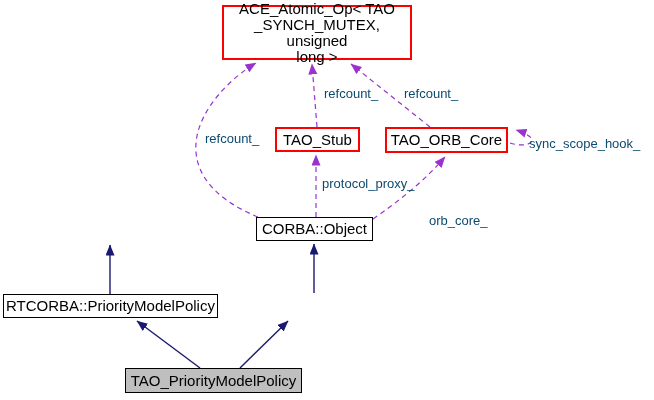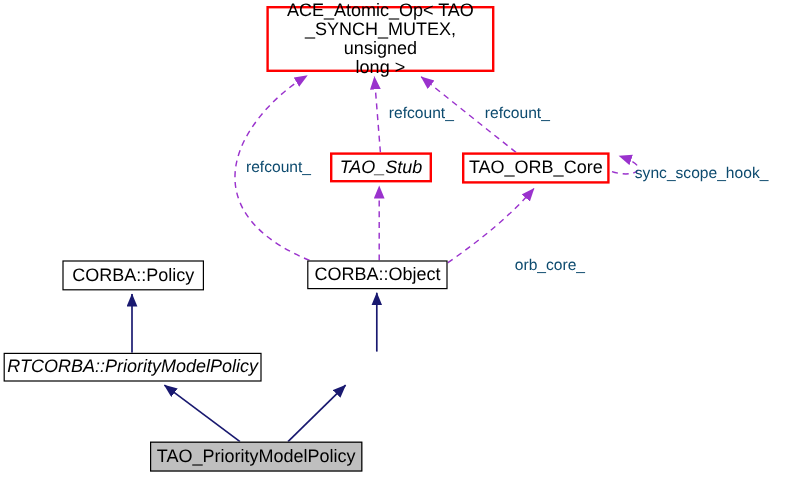--- a/index.html
+++ b/index.html
@@ -43,25 +43,25 @@
     align-items: center;
     justify-content: center;
     text-align: center;
     white-space: pre-line;
     cursor: pointer;
   }
   .node.ref   { border: 2px solid var(--reference-node-border, #ff0000); }
   .node.focus { background: var(--focus-node-fill, #bfbfbf); border: 1.5px solid #000000; }
 
   #node-ace-atomic-op   { left: 222px; top: 5px;   width: 190px; height: 55px; }
-  #node-tao-stub        { left: 275px; top: 127px; width: 85px;  height: 25px; font-style: italic; }
+  #node-tao-stub        { left: 275px; top: 127px; width: 85px;  height: 25px; }
   #node-tao-orb-core    { left: 385px; top: 127px; width: 123px; height: 26px; }
   #node-corba-policy    { left: 52px;  top: 217px; width: 118px; height: 25px; }
   #node-corba-object    { left: 256px; top: 217px; width: 117px; height: 24px; }
-  #node-rtcorba-prioritymodelpolicy { left: 3px;   top: 294px; width: 215px; height: 24px; font-style: italic; }
+  #node-rtcorba-prioritymodelpolicy { left: 3px;   top: 294px; width: 215px; height: 24px; }
   #node-corba-localobject           { left: 240px; top: 293px; width: 147px; height: 25px; }
   #node-tao-prioritymodelpolicy     { left: 125px; top: 368px; width: 177px; height: 25px; }
 
   
   .edge-label {
     position: absolute;
     font-size: 13px;
     color: #0c4a6e;
     white-space: nowrap;
   }
@@ -102,34 +102,34 @@
   </svg>
 
   <div class="node ref" id="node-ace-atomic-op">ACE_Atomic_Op&lt; TAO
 _SYNCH_MUTEX, unsigned
 long &gt;</div>
 
   <div class="node ref" id="node-tao-stub">TAO_Stub</div>
 
   <div class="node ref" id="node-tao-orb-core">TAO_ORB_Core</div>
 
-  <div class="node" id="node-corba-policy">CORBA::Policy</div>
 
   <div class="node" id="node-corba-object">CORBA::Object</div>
 
   <div class="node" id="node-rtcorba-prioritymodelpolicy">RTCORBA::PriorityModelPolicy</div>
 
 
   <div class="node focus" id="node-tao-prioritymodelpolicy">TAO_PriorityModelPolicy</div>
 
   <div class="edge-label" id="lbl-refcount-left">refcount_</div>
 
   <div class="edge-label" id="lbl-refcount-stub">refcount_</div>
 
   <div class="edge-label" id="lbl-refcount-orb">refcount_</div>
 
+  <div class="edge-label" id="lbl-protocol-proxy">protocol_proxy_</div>
 
   <div class="edge-label" id="lbl-orb-core">orb_core_</div>
 
 
   <div class="edge-label" id="lbl-sync-scope-hook">sync_scope_hook_</div>
 
 </div>
 
 </body></html>

